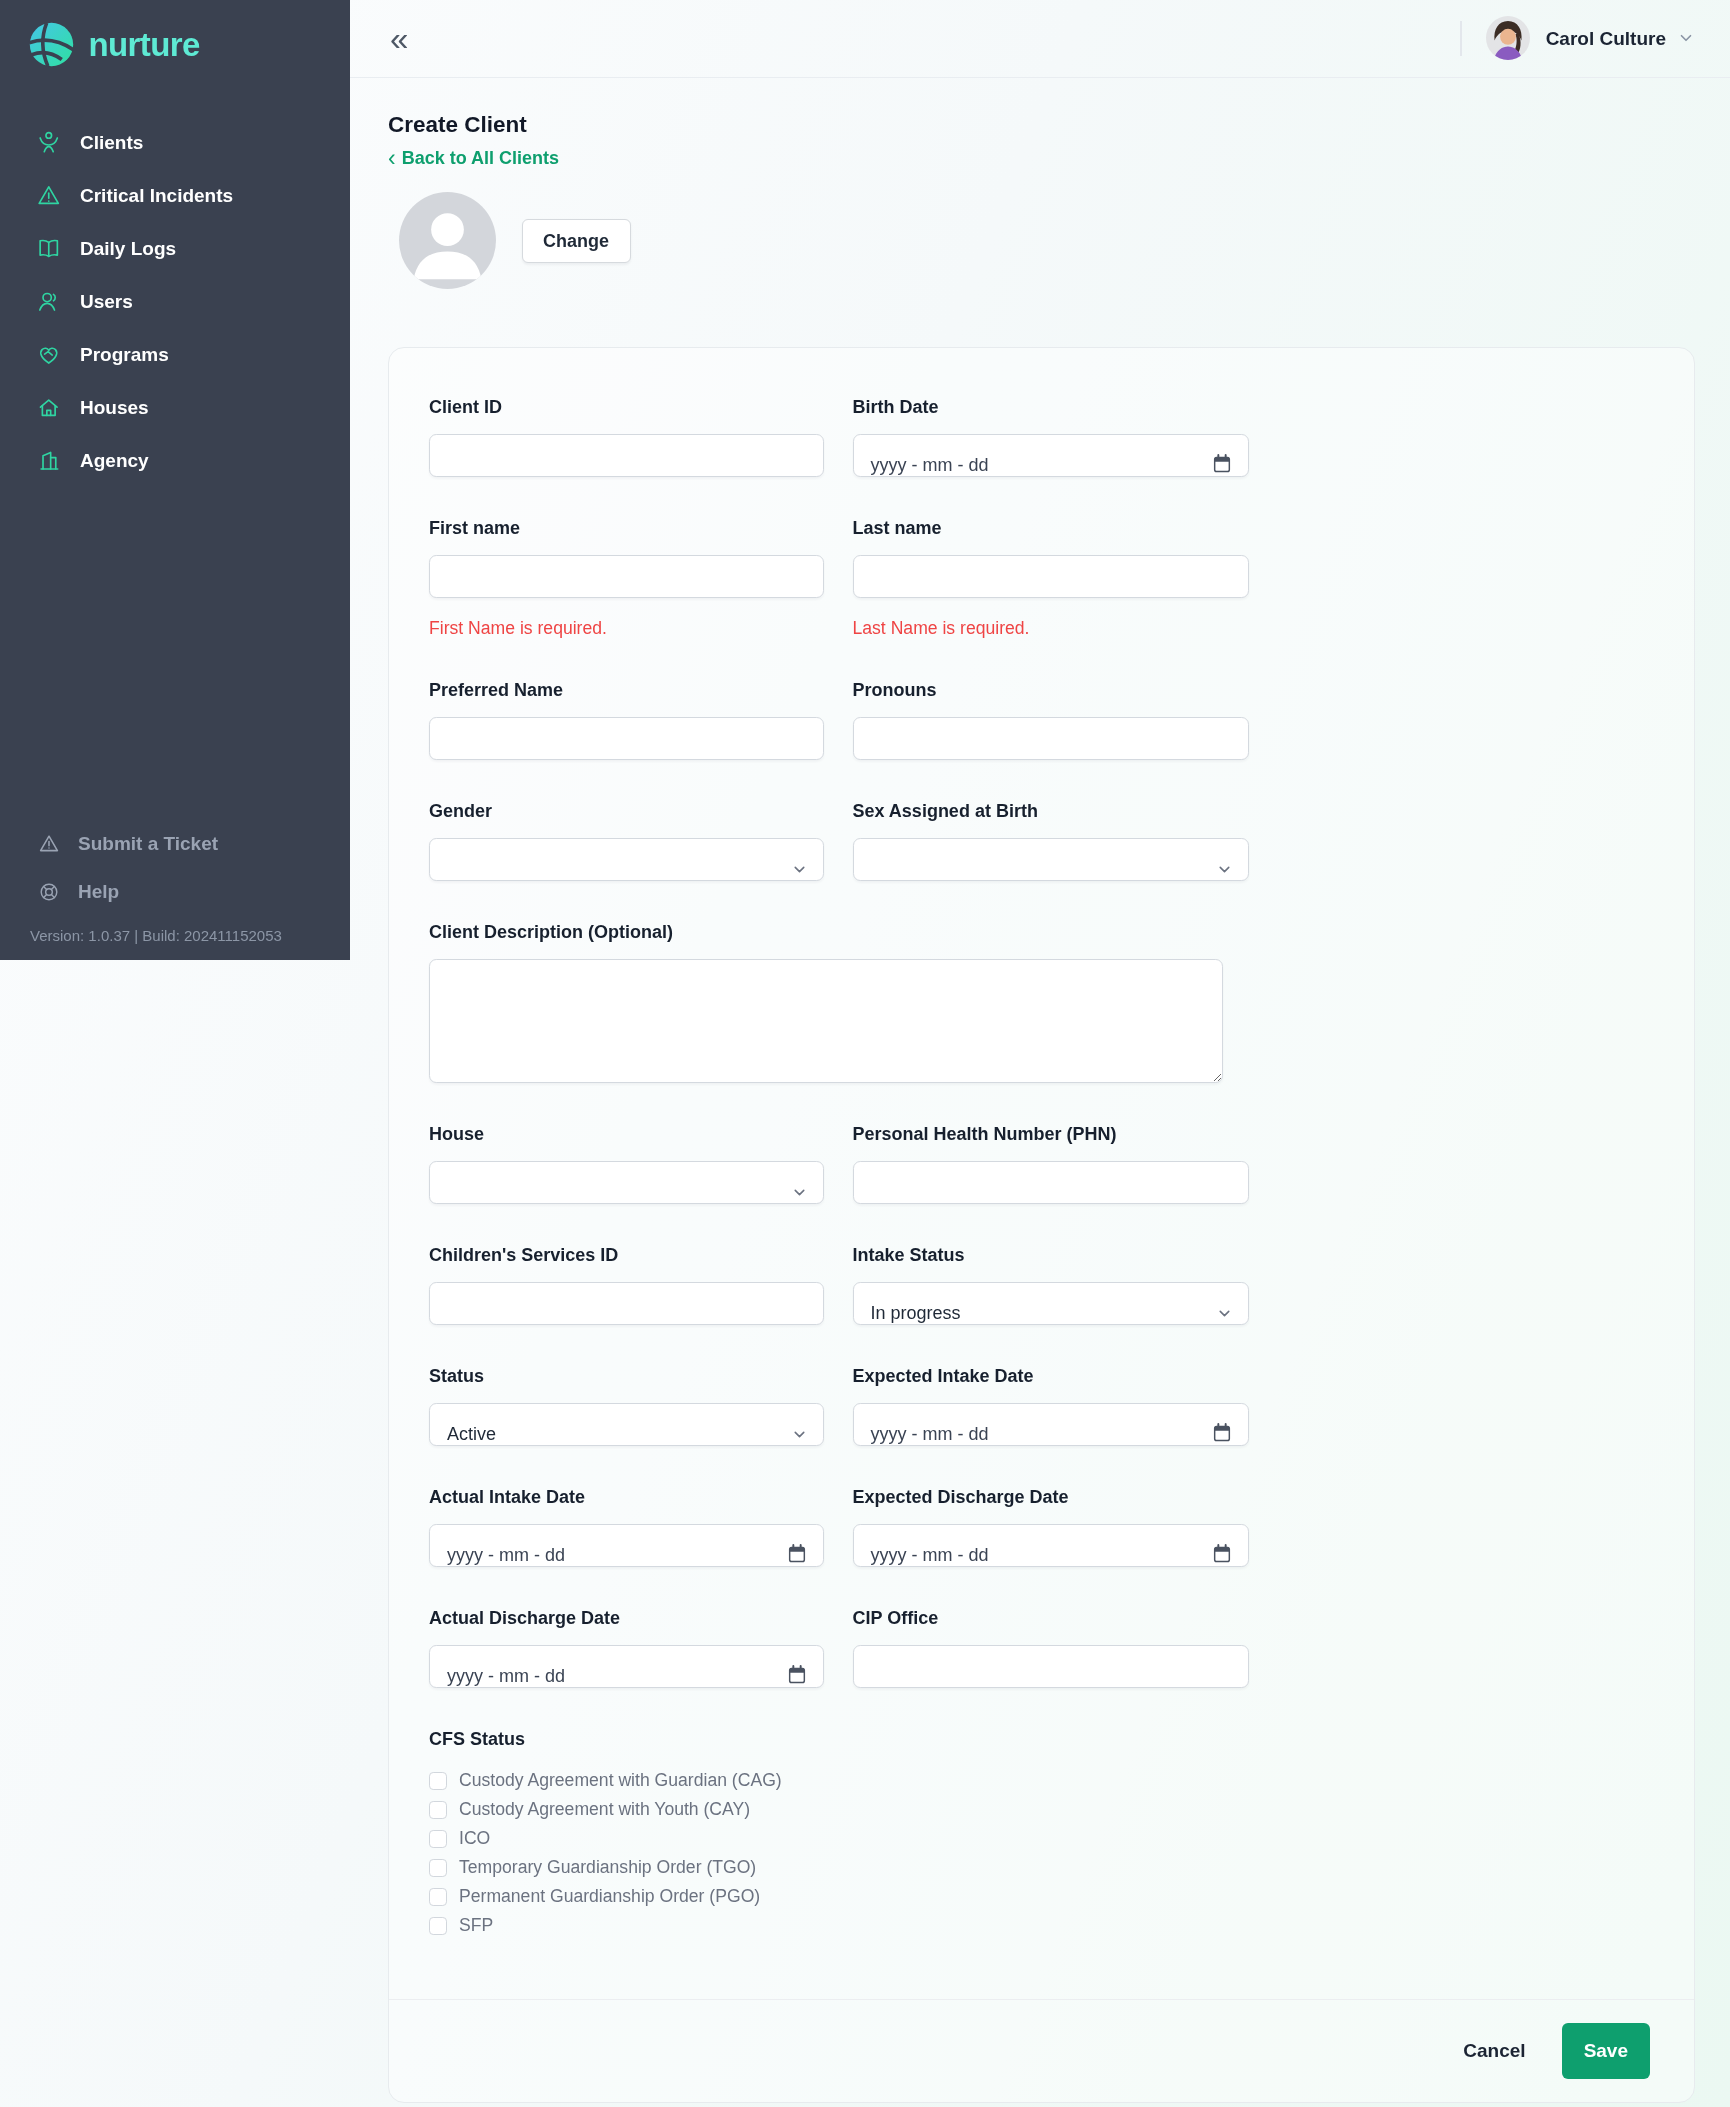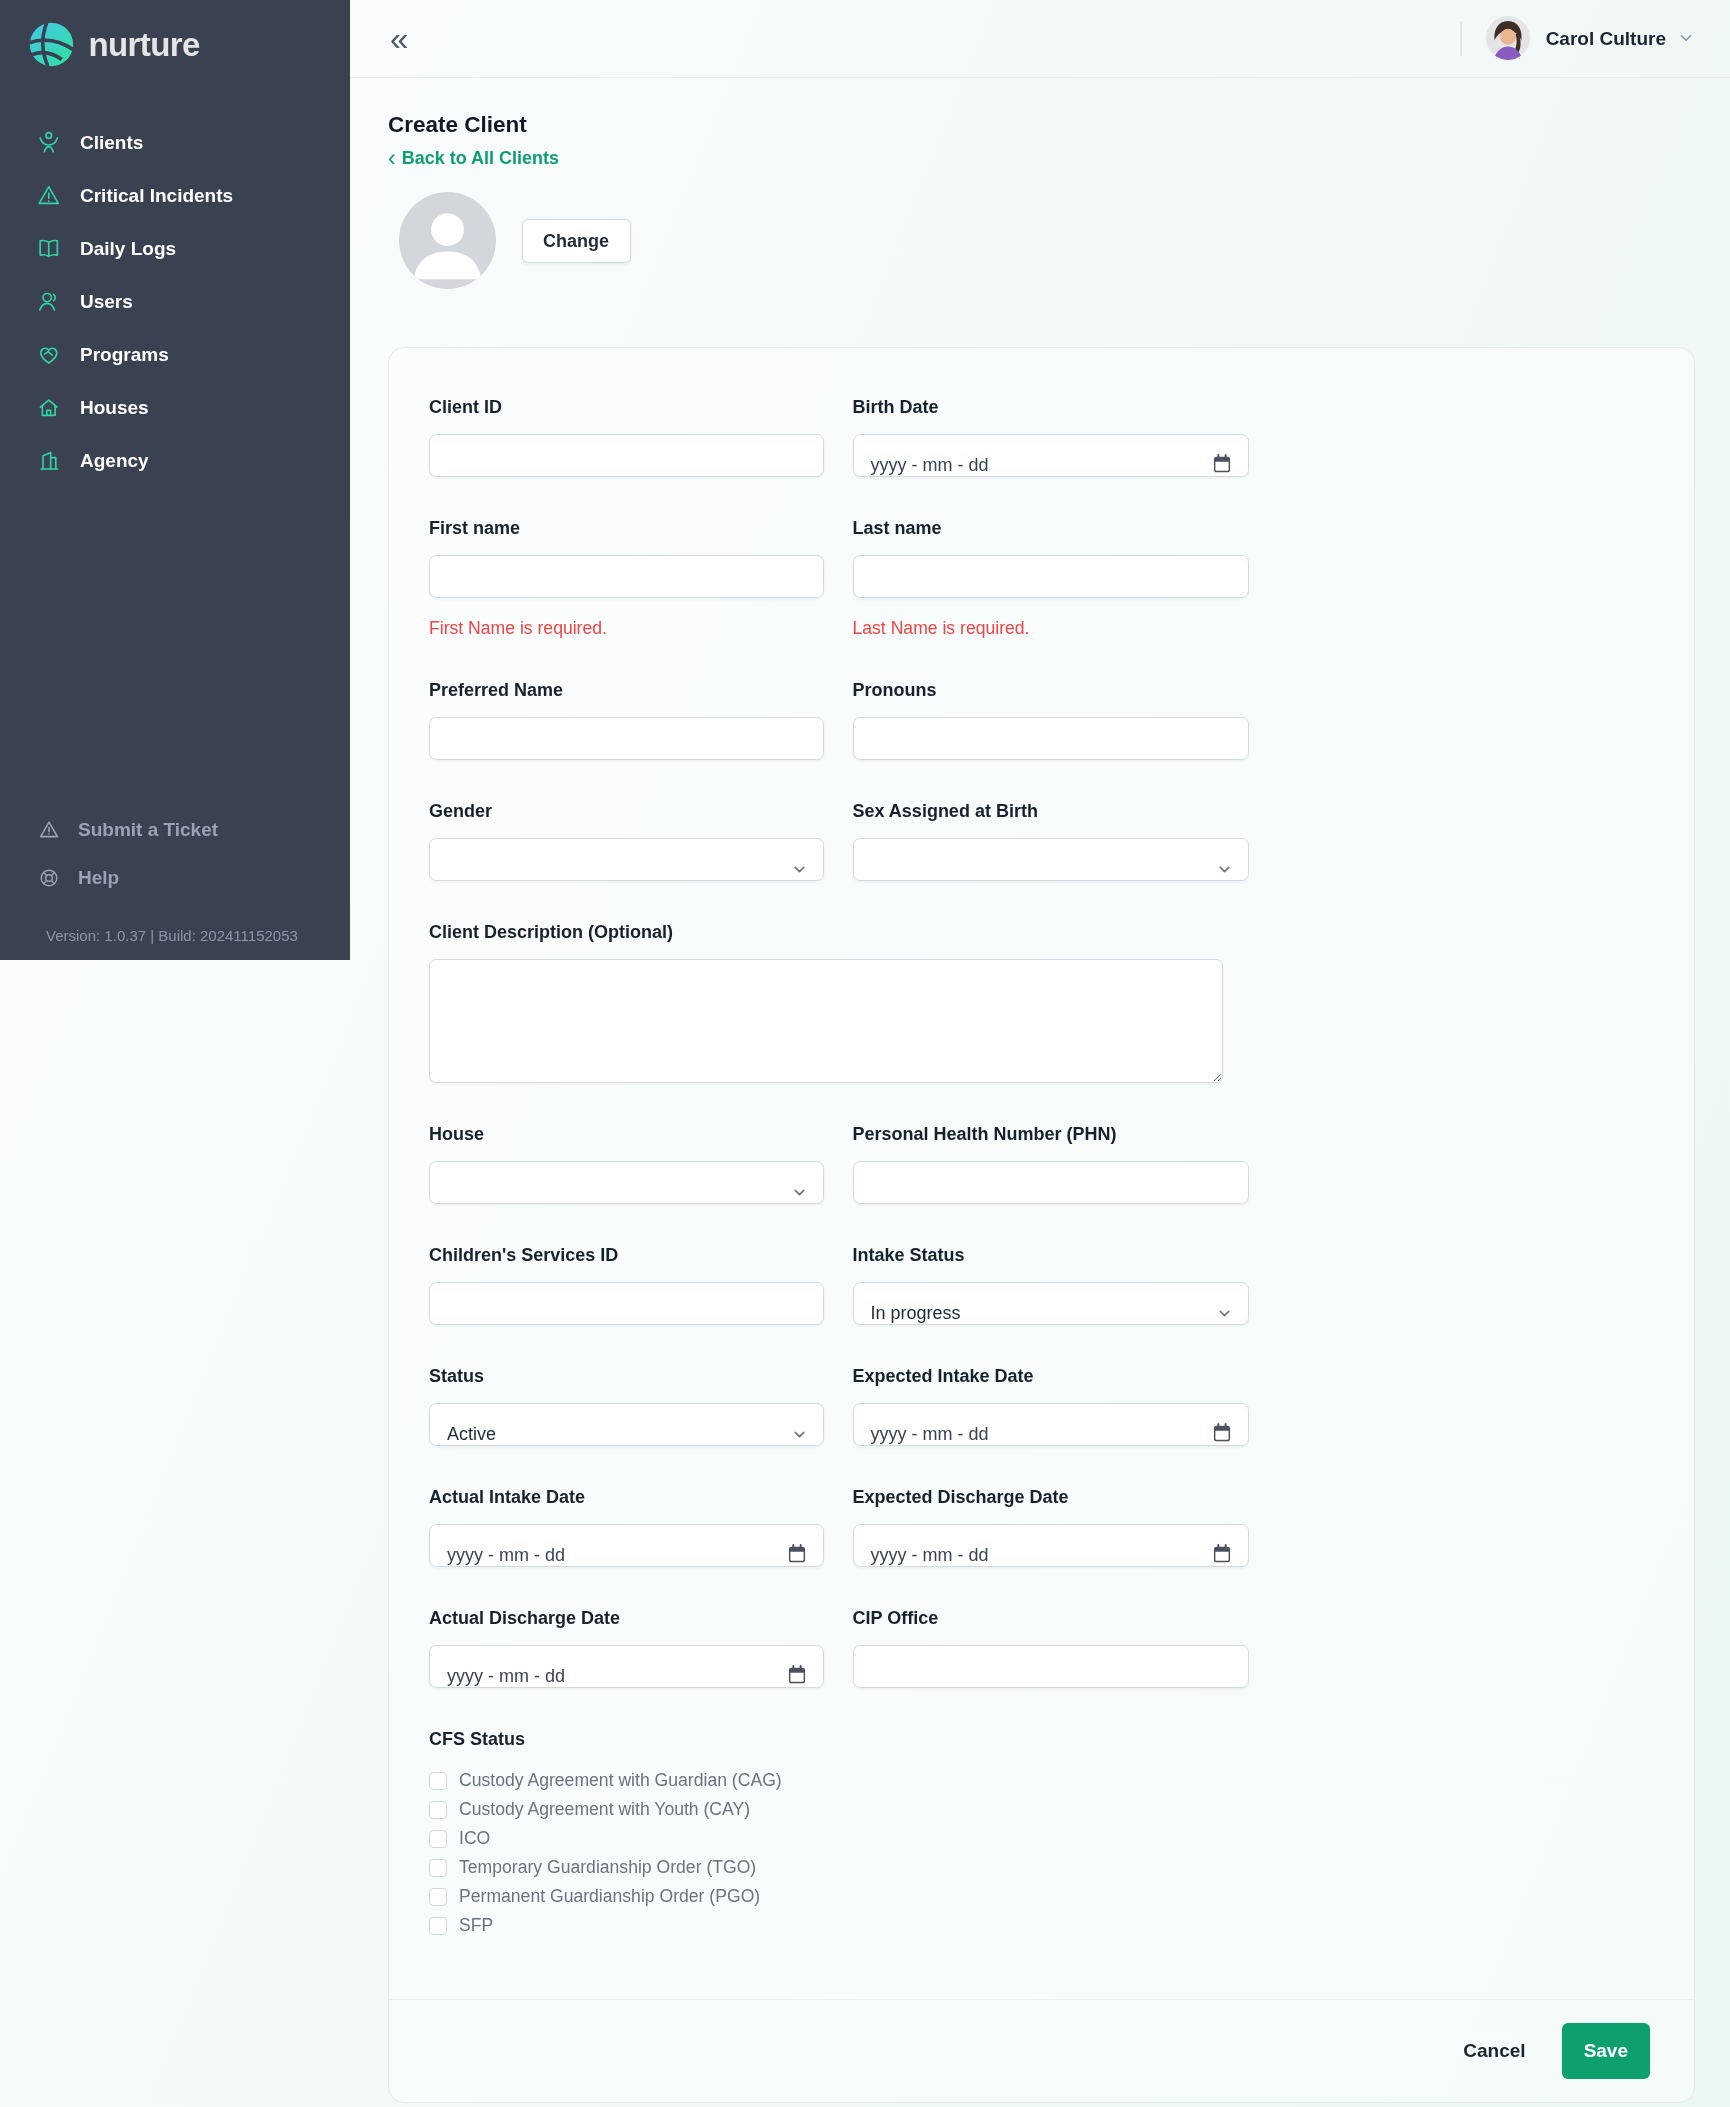--- a/index.html
+++ b/index.html
@@ -10,29 +10,29 @@
     position: relative;
     color:#17202e;
   }
 
   
   .sidebar {
     position:absolute; left:0; top:0; width:350px; height:960px;
     background:#3a4150; display:flex; flex-direction:column;
   }
   .logo { display:flex; align-items:center; gap:13.4px; padding:20.6px 0 0 28px; cursor:pointer; }
-  .logo-text { color:#e5e5e5; font-size:33px; font-weight:700; letter-spacing:-0.6px; }
+  .logo-text { color:#5eead4; font-size:33px; font-weight:700; letter-spacing:-0.6px; }
   .nav { margin-top:47px; display:flex; flex-direction:column; }
   .nav-item { display:flex; align-items:center; gap:18px; padding:0 0 0 35px; height:53px; cursor:pointer; }
   .nav-item .nav-label { color:#ffffff; font-size:19px; font-weight:700; }
   .nav-icon { width:27px; height:27px; display:flex; align-items:center; justify-content:center; }
   .sidebar-bottom { position:absolute; left:0; bottom:16px; width:100%; }
   .support-item { display:flex; align-items:center; gap:16px; padding-left:35px; height:48px; cursor:pointer; }
   .support-item .support-label { color:#9aa3b3; font-size:19px; font-weight:700; }
-  .version { color:#8c96a6; font-size:15px; padding-left:46px; margin-top:25px; }
+  .version { color:#8c96a6; font-size:15px; padding-left:30px; margin-top:11px; }
 
   
   .main { position:absolute; left:350px; top:0; width:1380px; }
   .topbar {
     height:78px; display:flex; align-items:center; justify-content:space-between;
     padding:0 35px 0 40px; border-bottom:1.2px solid #e9edf1;
   }
   .collapse-btn { font-size:33px; color:#4e5866; background:none; border:none; cursor:pointer; line-height:1; font-family:inherit; }
   .user-menu { display:flex; align-items:center; cursor:pointer; }
   .user-divider { width:1.2px; height:35px; background:#e3e7ec; margin-right:24px; }

